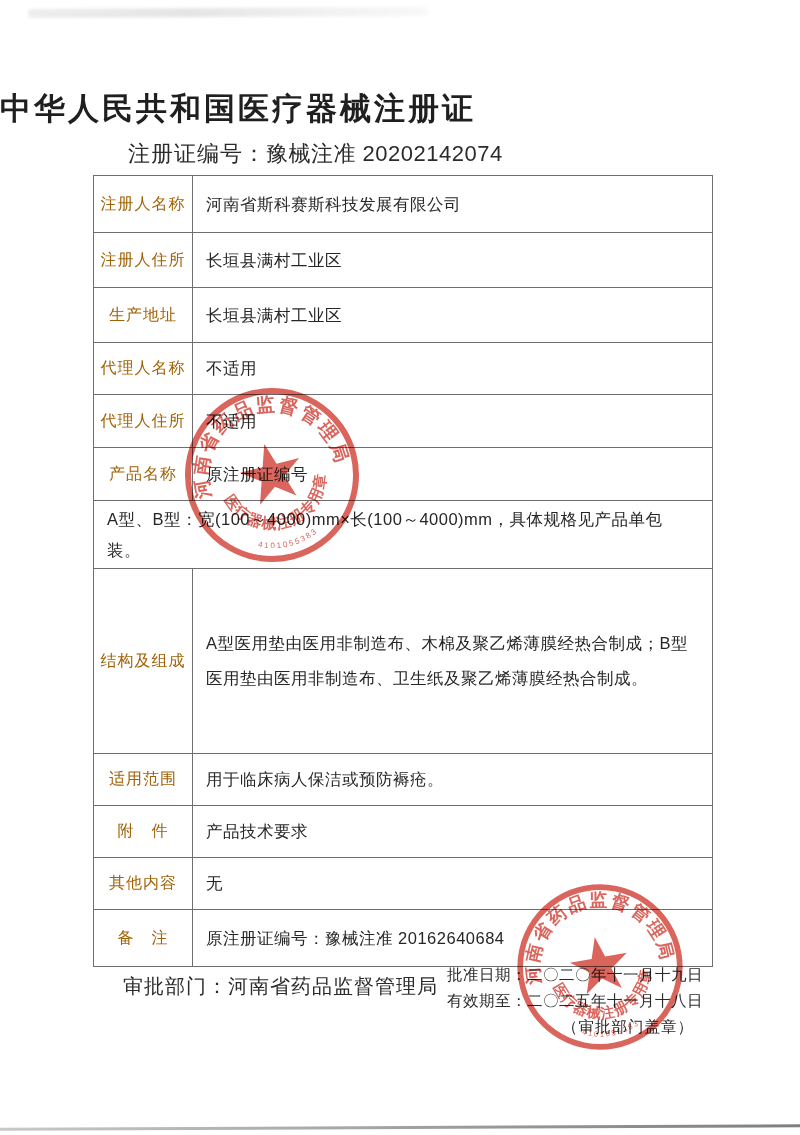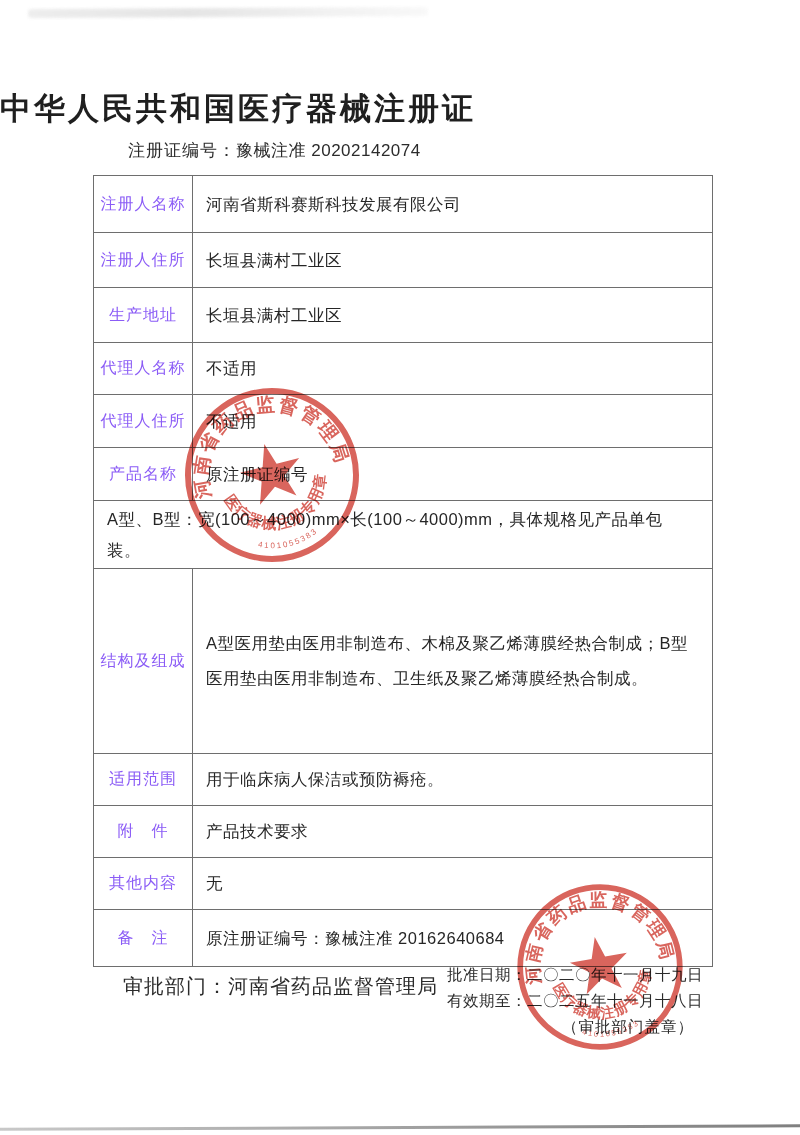--- a/index.html
+++ b/index.html
@@ -28,21 +28,21 @@
 
   .doc-title{
     position:absolute;top:88px;left:0;width:100%;
     text-align:left;
     font-size:31px;font-weight:700;letter-spacing:3px;
     color:#1f1f1f;
     font-family:"Liberation Serif","DejaVu Serif",serif;
   }
   .reg-line{
     position:absolute;top:139px;left:128px;
-    font-size:17px;letter-spacing:1px;color:#2b2b2b;
+    font-size:22px;letter-spacing:1px;color:#2b2b2b;
   }
   .reg-line .num{letter-spacing:.5px;}
 
   
   .cert-table{
     position:absolute;top:175px;left:93px;width:620px;
     border:1px solid #6e6e6e;
     box-sizing:border-box;
     background:transparent;
   }
@@ -58,21 +58,21 @@
   .row:nth-child(8){height:185px;}
   .row:nth-child(9){height:52px;}
   .row:nth-child(10){height:52px;}
   .row:nth-child(11){height:52px;}
   .row:nth-child(12){height:56px;}
   .cell{box-sizing:border-box;}
   .cell.label{
     width:99px;flex:0 0 99px;
     border-right:1px solid #6e6e6e;
     display:flex;align-items:center;justify-content:center;
-    font-size:16px;letter-spacing:1px;color:#8b5cf6;
+    font-size:16px;letter-spacing:1px;color:#a16207;
     text-align:center;
   }
   .cell.value{
     flex:1;display:flex;align-items:center;
     padding:6px 16px 6px 13px;
     font-size:16.5px;line-height:1.85;color:#262626;
     letter-spacing:.5px;
   }
   .row:nth-child(8) .cell.value{line-height:2.15;}
 

